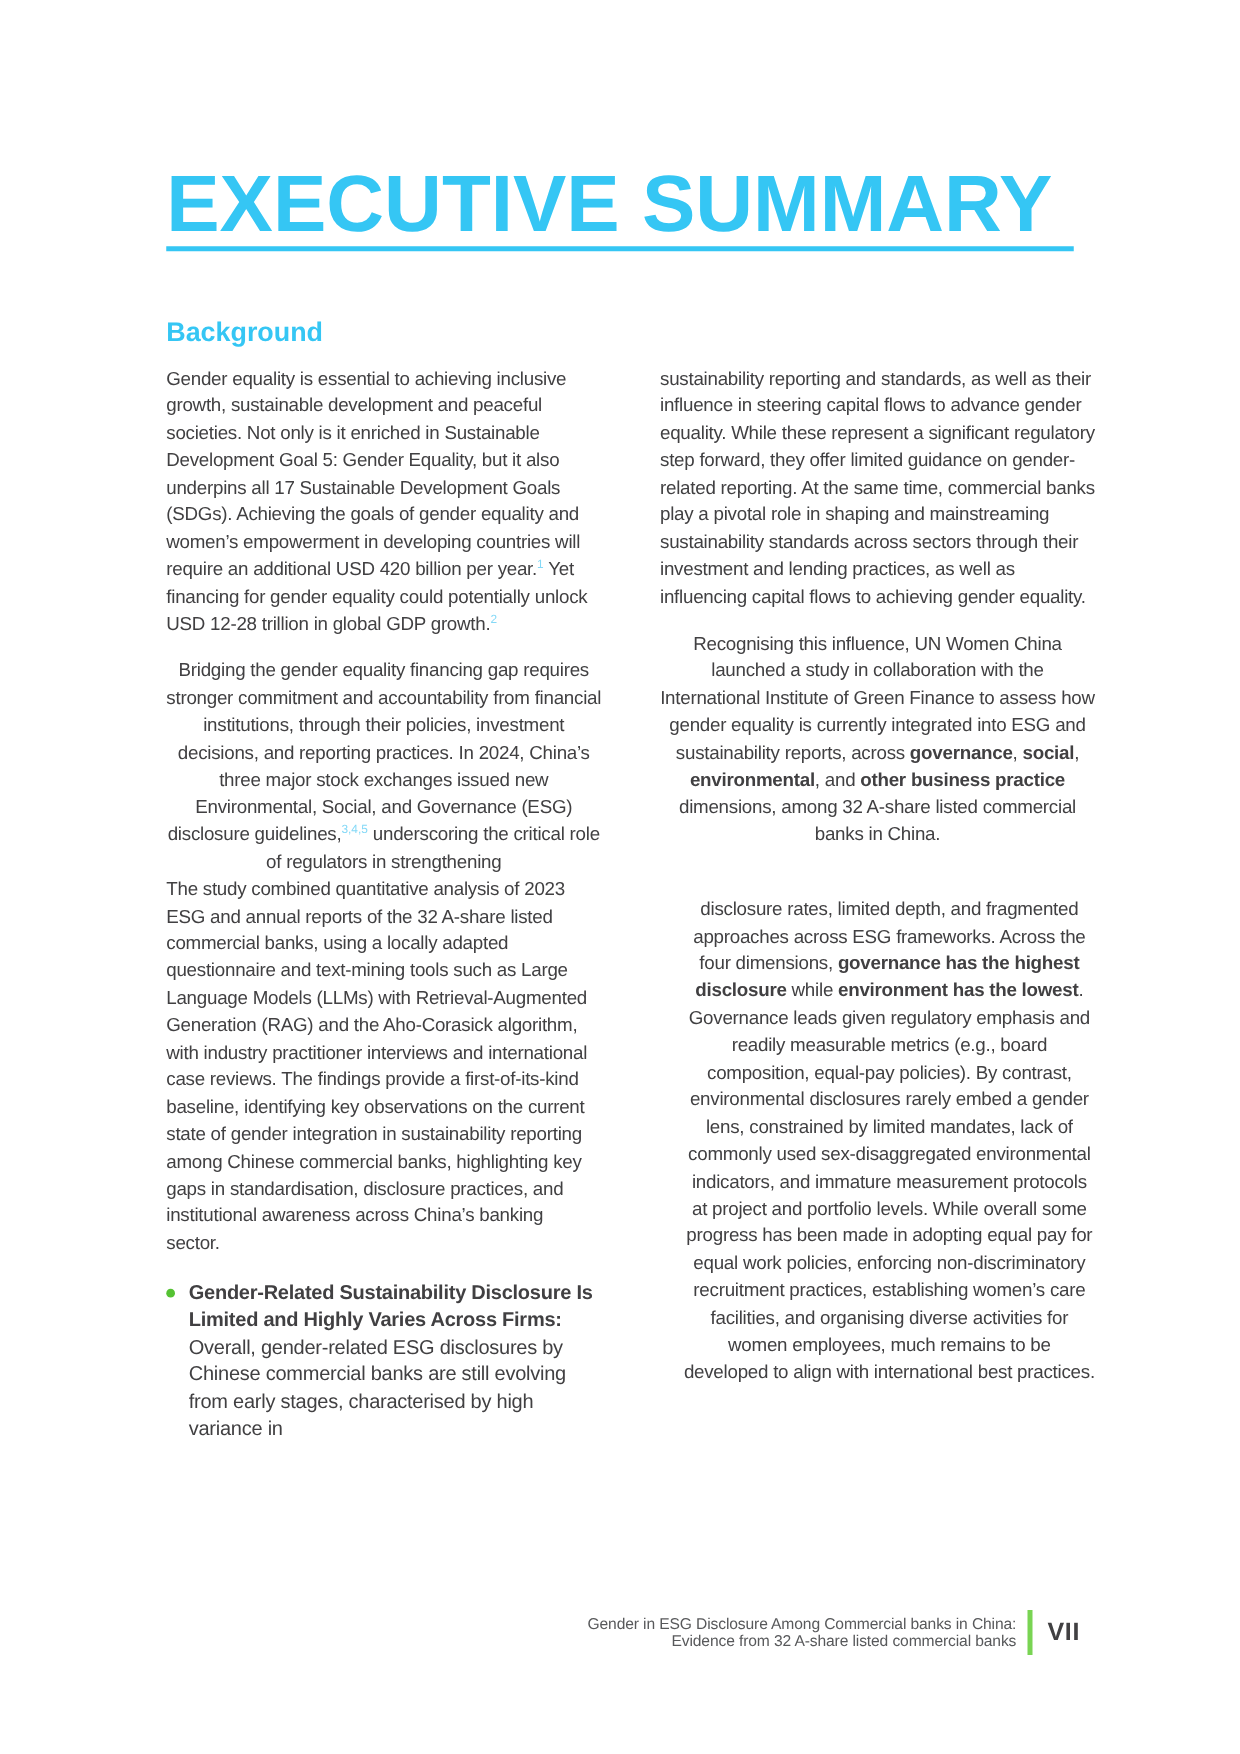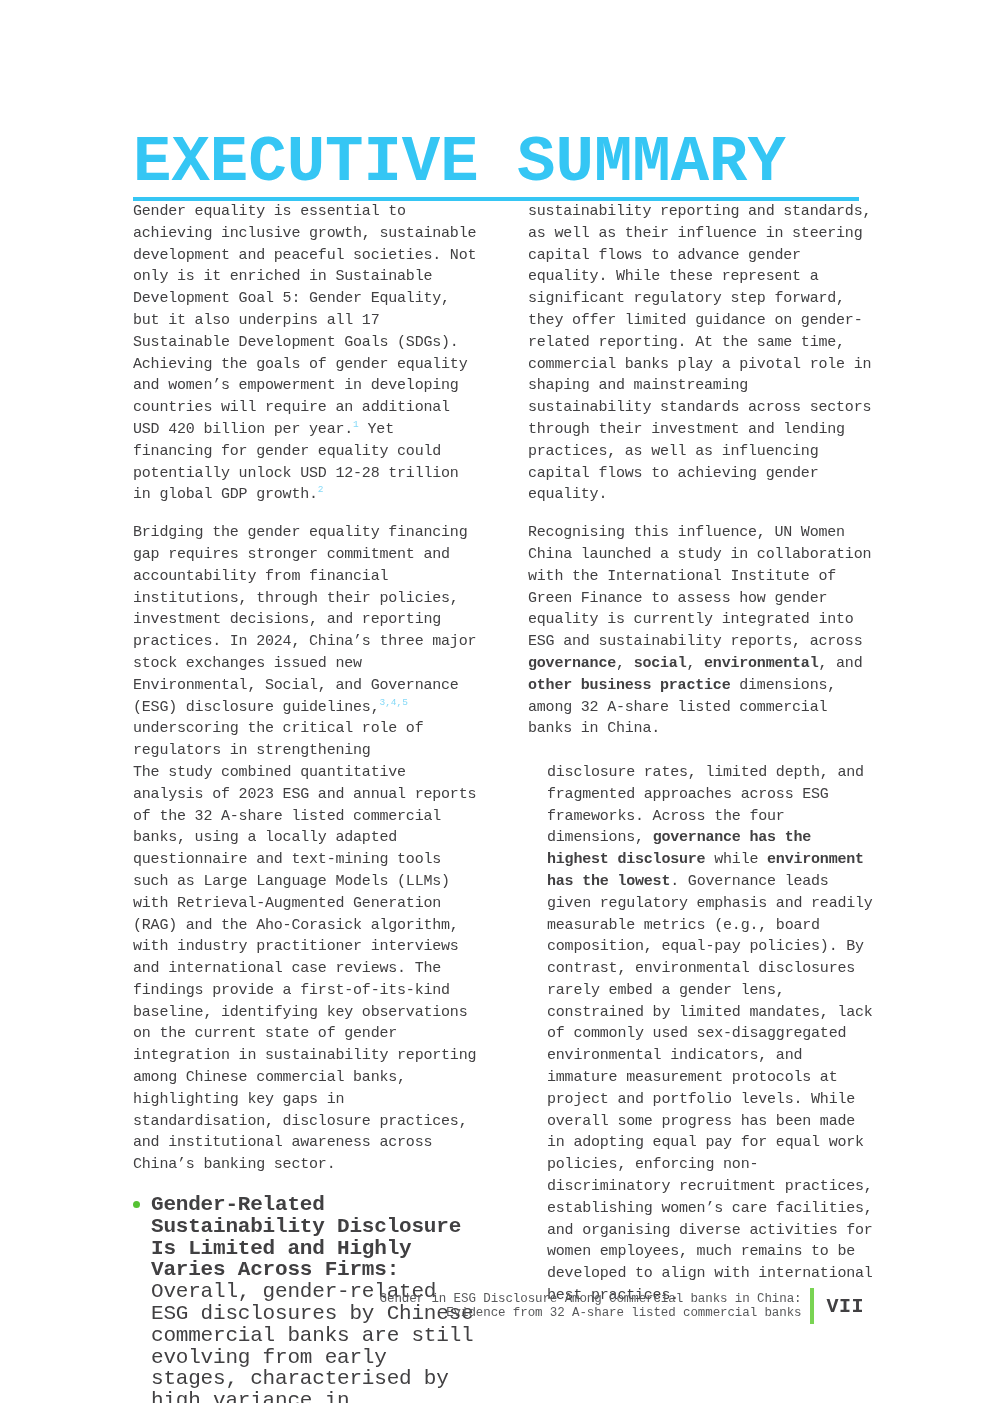--- a/index.html
+++ b/index.html
@@ -11,21 +11,21 @@
     --footer_text: #58595B;
   }
   * { box-sizing: border-box; }
   html, body { margin: 0; padding: 0; background: #ffffff; }
   .page {
     position: relative;
     width: 948px;
     height: 1403px;
     background: #ffffff;
     overflow: hidden;
-    font-family: Liberation Mono, monospace;
+    font-family: Liberation Sans, sans-serif;
   }
   .content {
     position: absolute;
     left: 133px;
     top: 0;
     width: 726px;
   }
   .doc-title {
     margin: 131px 0 0 0;
     padding: 0 0 2px 0;
@@ -49,46 +49,46 @@
   .section-keyfindings .section-heading { margin-top: 30px; }
   .columns { display: flex; gap: 47px; }
   .col { width: 348px; flex: 0 0 348px; }
   .para {
     margin: 0 0 16px 0;
     font-size: 15px;
     line-height: 21.8px;
     letter-spacing: -0.2px;
     color: var(--body_text);
   }
-  .col .para:last-child { margin-bottom: 0; }
+  .col .para:last-child { margin-bottom: 0; text-align: center; }
   .para b, .bullet-text b { font-weight: 700; color: var(--body_text); }
   .fnref {
     color: var(--footnote_cyan);
     font-size: 9.5px;
     line-height: 0;
     vertical-align: super;
     letter-spacing: 0;
   }
   .bullet-item { display: flex; margin-top: 18px; }
   .bullet-dot {
     flex: 0 0 auto;
     width: 7px;
     height: 7px;
     margin: 7px 11px 0 0;
     border-radius: 50%;
     background: var(--bullet_green);
   }
   .bullet-text {
     margin: 0;
-    font-size: 21px;
+    font-size: 16px;
     line-height: 21.8px;
     letter-spacing: -0.2px;
     color: var(--body_text);
   }
-  .cont { padding-left: 19px; }
+  .cont { padding-left: 19px; margin-top: 16px; }
   .footer {
     position: absolute;
     top: 1288px;
     right: 84px;
     display: flex;
     align-items: center;
   }
   .footer-text {
     text-align: right;
     font-size: 12.5px;
@@ -111,20 +111,21 @@
 </style>
 </head>
 <body>
 
 <div class="page">
   <div class="content">
 
     <h1 class="doc-title">EXECUTIVE SUMMARY</h1>
 
     <section class="section section-background">
+      <h2 class="section-heading">Background</h2>
       <div class="columns">
         <div class="col">
           <p class="para"><span>Gender equality is essential to achieving inclusive growth, sustainable development and peaceful societies. Not only is it enriched in Sustainable Development Goal 5: Gender Equality, but it also underpins all 17 Sustainable Development Goals (SDGs). Achieving the goals of gender equality and women’s empowerment in developing countries will require an additional USD 420 billion per year.</span><sup class="fnref">1</sup><span> Yet financing for gender equality could potentially unlock USD 12-28 trillion in global GDP growth.</span><sup class="fnref">2</sup></p>
           <p class="para"><span>Bridging the gender equality financing gap requires stronger commitment and accountability from financial institutions, through their policies, investment decisions, and reporting practices. In 2024, China’s three major stock exchanges issued new Environmental, Social, and Governance (ESG) disclosure guidelines,</span><sup class="fnref">3,4,5</sup><span> underscoring the critical role of regulators in strengthening</span></p>
         </div>
         <div class="col">
           <p class="para">sustainability reporting and standards, as well as their influence in steering capital flows to advance gender equality. While these represent a significant regulatory step forward, they offer limited guidance on gender-related reporting. At the same time, commercial banks play a pivotal role in shaping and mainstreaming sustainability standards across sectors through their investment and lending practices, as well as influencing capital flows to achieving gender equality.</p>
           <p class="para"><span>Recognising this influence, UN Women China launched a study in collaboration with the International Institute of Green Finance to assess how gender equality is currently integrated into ESG and sustainability reports, across </span><b>governance</b><span>, </span><b>social</b><span>, </span><b>environmental</b><span>, and </span><b>other business practice</b><span> dimensions, among 32 A-share listed commercial banks in China.</span></p>
         </div>
       </div>

